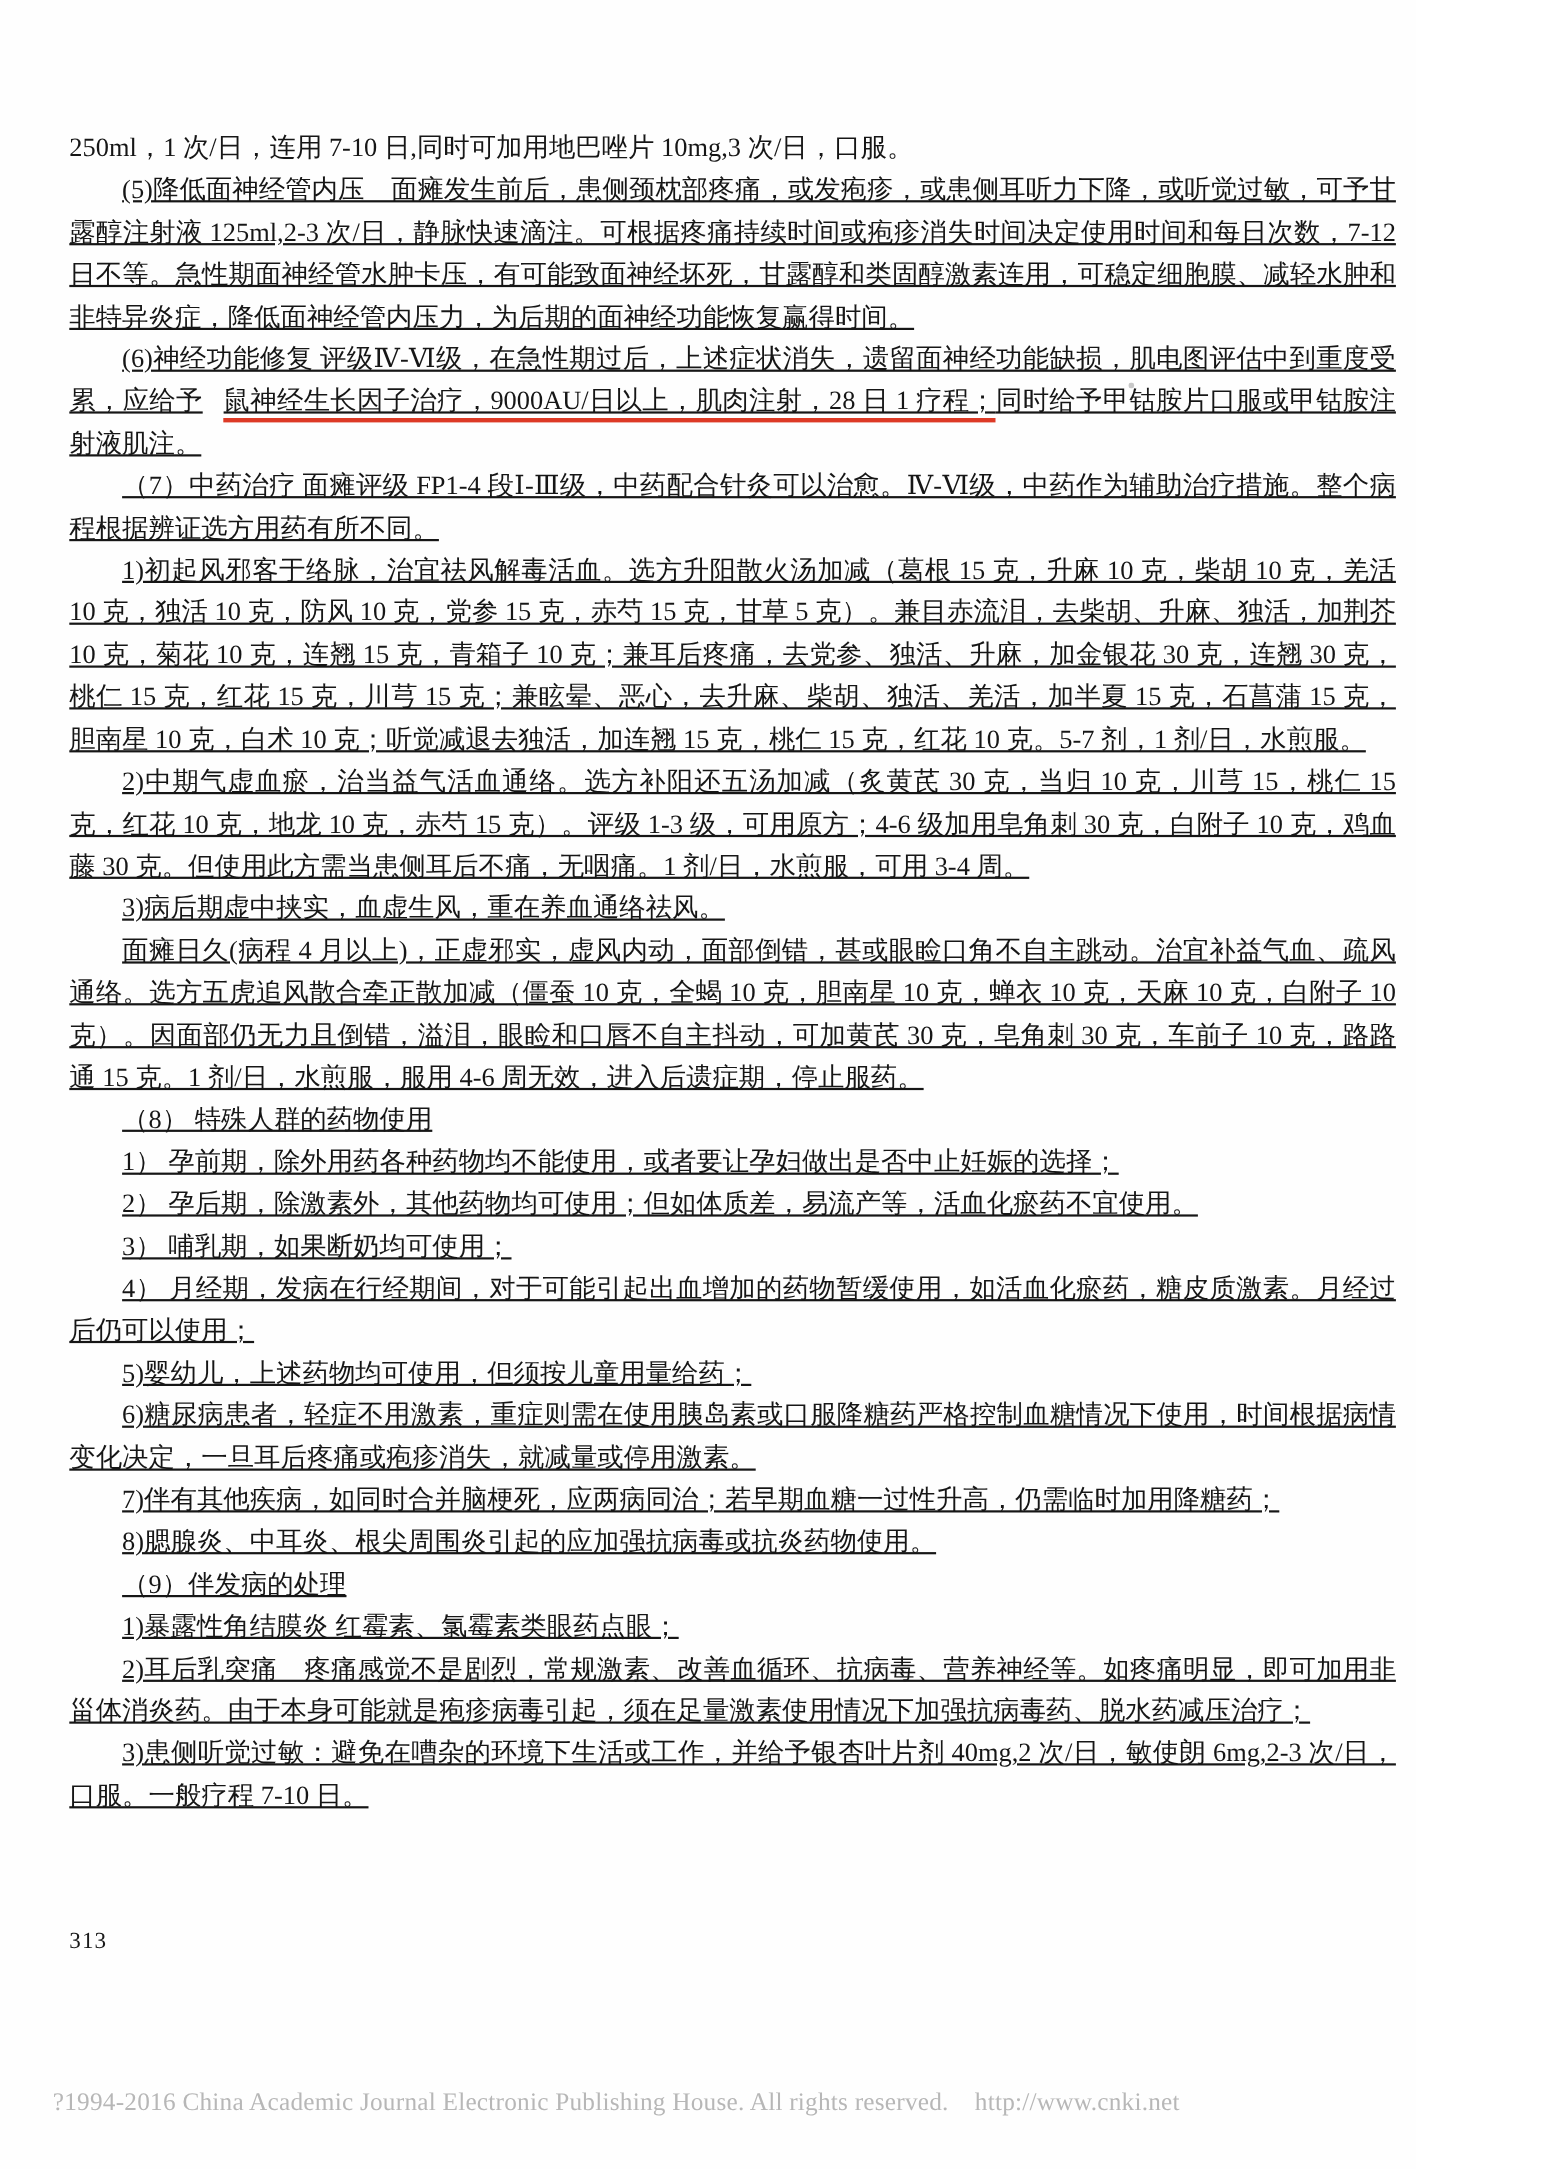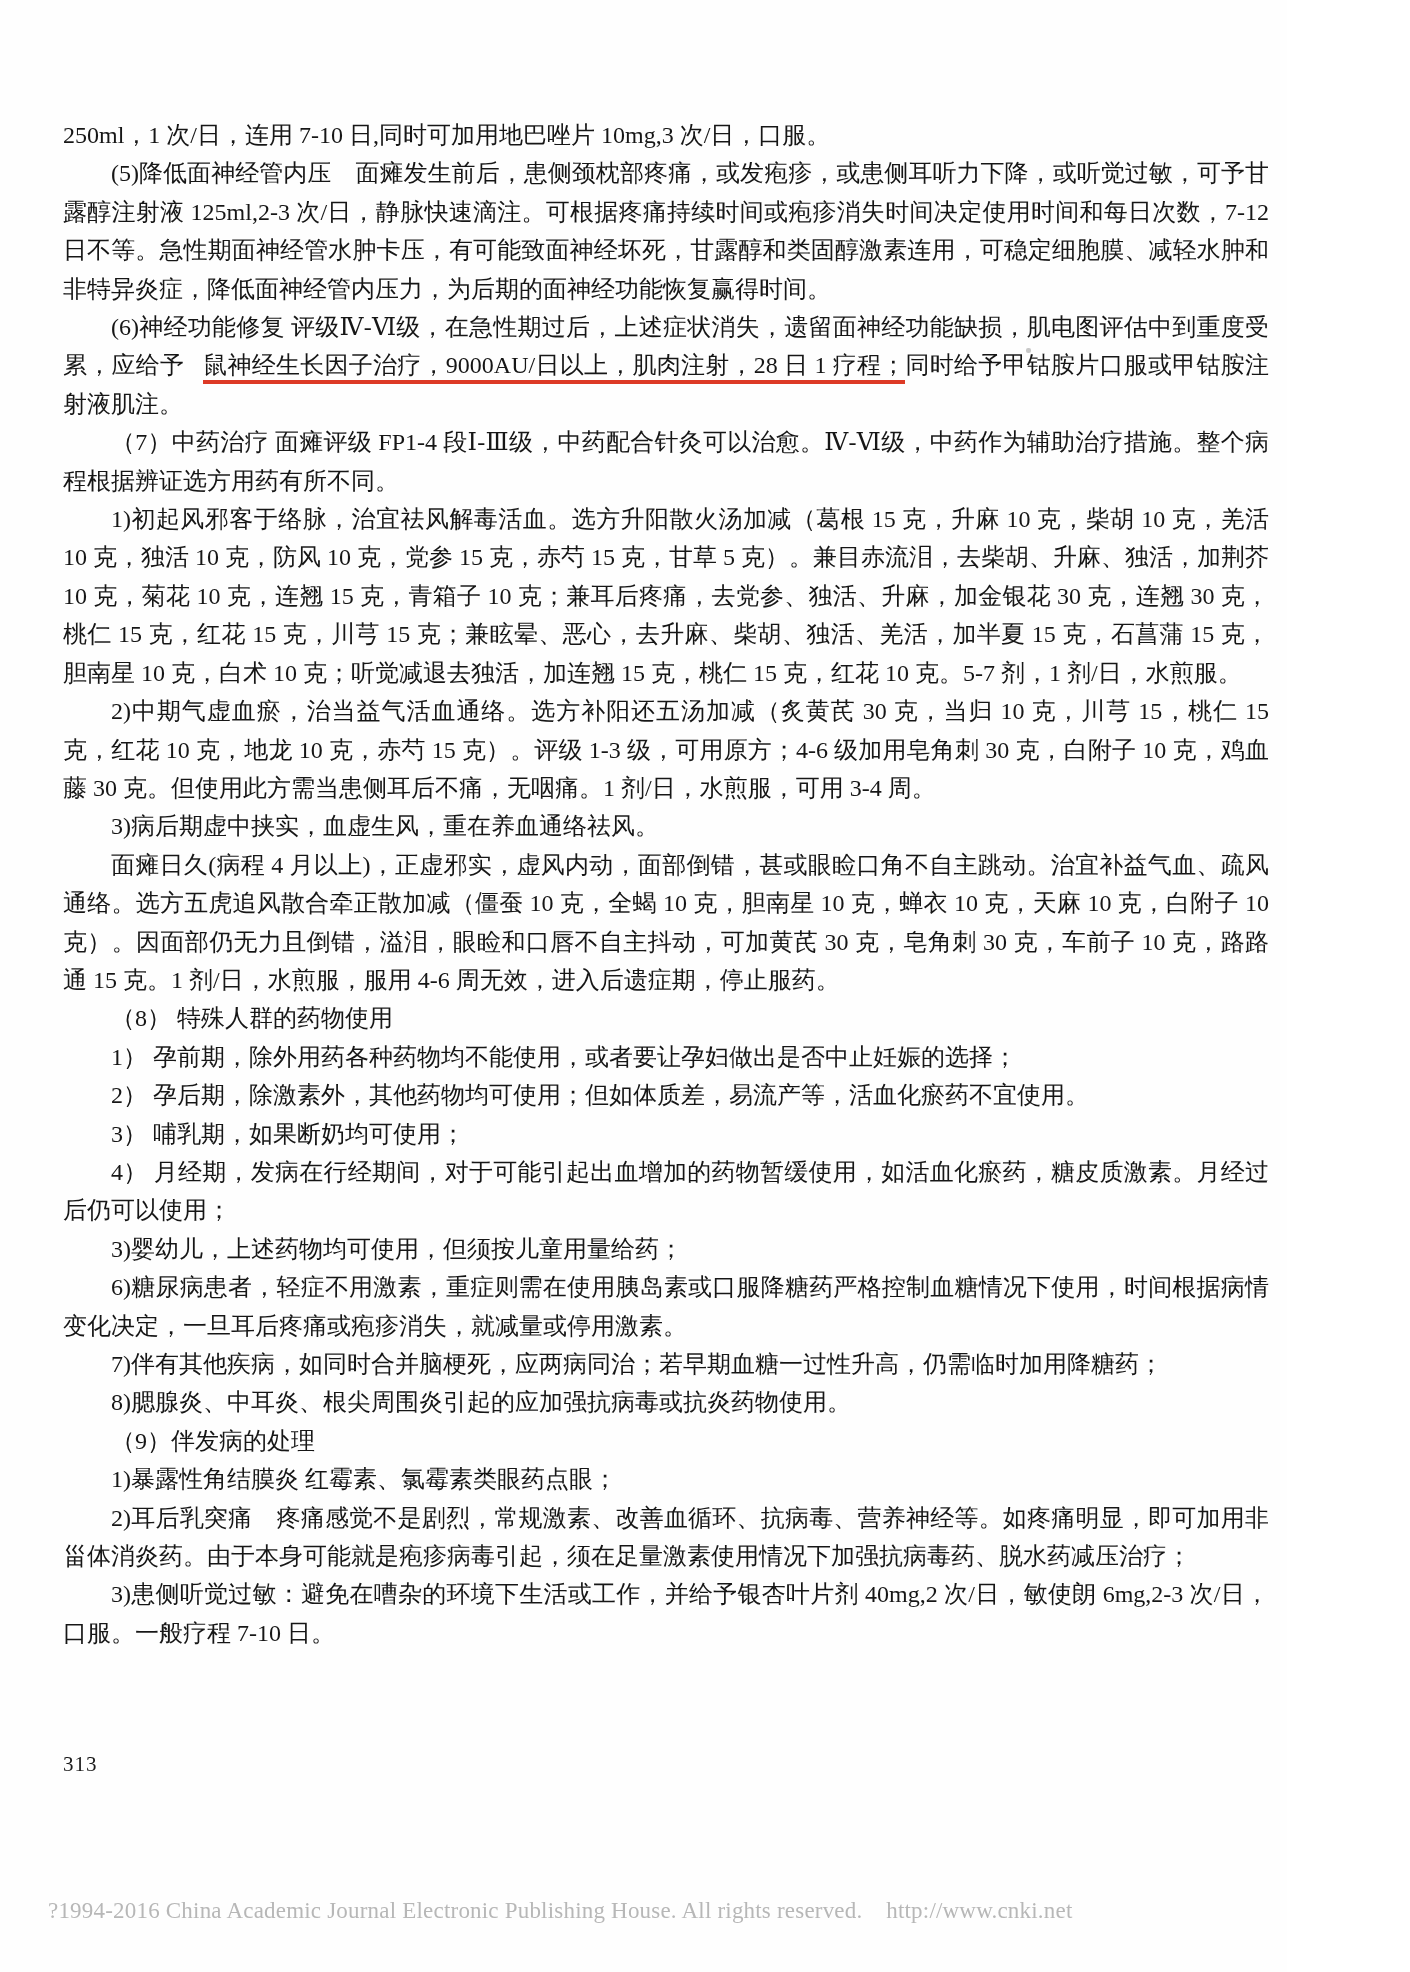--- a/index.html
+++ b/index.html
@@ -13,21 +13,21 @@
   }
   .content {
     position:absolute;
     left:63px; top:116px; width:1206px;
     font-size:24px;
     line-height:38.4px;
     text-align:justify;
     color:#161616;
   }
   .content p { margin:0; padding:0; }
-  .content p.indent { text-indent:2em; }
+  .content p.indent { text-indent:2em;text-decoration:underline; }
   .mark-red {
     border-bottom:4px solid var(--red-underline,#dd3a26);
     padding-bottom:2px;
     margin-left:19px;
   }
   .page-number {
     position:absolute;
     left:63px; top:1752px; width:1280px;
     text-align:left;
     font-size:21px;
@@ -67,21 +67,21 @@
       <p class="indent">（7）中药治疗 面瘫评级 FP1-4 段Ⅰ-Ⅲ级，中药配合针灸可以治愈。Ⅳ-Ⅵ级，中药作为辅助治疗措施。整个病程根据辨证选方用药有所不同。</p>
       <p class="indent">1)初起风邪客于络脉，治宜祛风解毒活血。选方升阳散火汤加减（葛根 15 克，升麻 10 克，柴胡 10 克，羌活 10 克，独活 10 克，防风 10 克，党参 15 克，赤芍 15 克，甘草 5 克）。兼目赤流泪，去柴胡、升麻、独活，加荆芥 10 克，菊花 10 克，连翘 15 克，青箱子 10 克；兼耳后疼痛，去党参、独活、升麻，加金银花 30 克，连翘 30 克，桃仁 15 克，红花 15 克，川芎 15 克；兼眩晕、恶心，去升麻、柴胡、独活、羌活，加半夏 15 克，石菖蒲 15 克，胆南星 10 克，白术 10 克；听觉减退去独活，加连翘 15 克，桃仁 15 克，红花 10 克。5-7 剂，1 剂/日，水煎服。</p>
       <p class="indent">2)中期气虚血瘀，治当益气活血通络。选方补阳还五汤加减（炙黄芪 30 克，当归 10 克，川芎 15，桃仁 15 克，红花 10 克，地龙 10 克，赤芍 15 克）。评级 1-3 级，可用原方；4-6 级加用皂角刺 30 克，白附子 10 克，鸡血藤 30 克。但使用此方需当患侧耳后不痛，无咽痛。1 剂/日，水煎服，可用 3-4 周。</p>
       <p class="indent">3)病后期虚中挟实，血虚生风，重在养血通络祛风。</p>
       <p class="indent">面瘫日久(病程 4 月以上)，正虚邪实，虚风内动，面部倒错，甚或眼睑口角不自主跳动。治宜补益气血、疏风通络。选方五虎追风散合牵正散加减（僵蚕 10 克，全蝎 10 克，胆南星 10 克，蝉衣 10 克，天麻 10 克，白附子 10 克）。因面部仍无力且倒错，溢泪，眼睑和口唇不自主抖动，可加黄芪 30 克，皂角刺 30 克，车前子 10 克，路路通 15 克。1 剂/日，水煎服，服用 4-6 周无效，进入后遗症期，停止服药。</p>
       <p class="indent">（8） 特殊人群的药物使用</p>
       <p class="indent">1） 孕前期，除外用药各种药物均不能使用，或者要让孕妇做出是否中止妊娠的选择；</p>
       <p class="indent">2） 孕后期，除激素外，其他药物均可使用；但如体质差，易流产等，活血化瘀药不宜使用。</p>
       <p class="indent">3） 哺乳期，如果断奶均可使用；</p>
       <p class="indent">4） 月经期，发病在行经期间，对于可能引起出血增加的药物暂缓使用，如活血化瘀药，糖皮质激素。月经过后仍可以使用；</p>
-      <p class="indent">3)婴幼儿，上述药物均可使用，但须按儿童用量给药；</p>
+      <p class="indent">5)婴幼儿，上述药物均可使用，但须按儿童用量给药；</p>
       <p class="indent">6)糖尿病患者，轻症不用激素，重症则需在使用胰岛素或口服降糖药严格控制血糖情况下使用，时间根据病情变化决定，一旦耳后疼痛或疱疹消失，就减量或停用激素。</p>
       <p class="indent">7)伴有其他疾病，如同时合并脑梗死，应两病同治；若早期血糖一过性升高，仍需临时加用降糖药；</p>
       <p class="indent">8)腮腺炎、中耳炎、根尖周围炎引起的应加强抗病毒或抗炎药物使用。</p>
       <p class="indent">（9）伴发病的处理</p>
       <p class="indent">1)暴露性角结膜炎 红霉素、氯霉素类眼药点眼；</p>
       <p class="indent">2)耳后乳突痛　疼痛感觉不是剧烈，常规激素、改善血循环、抗病毒、营养神经等。如疼痛明显，即可加用非甾体消炎药。由于本身可能就是疱疹病毒引起，须在足量激素使用情况下加强抗病毒药、脱水药减压治疗；</p>
       <p class="indent">3)患侧听觉过敏：避免在嘈杂的环境下生活或工作，并给予银杏叶片剂 40mg,2 次/日，敏使朗 6mg,2-3 次/日，口服。一般疗程 7-10 日。</p>
     </div>
 
   <div class="page-number">313</div>

